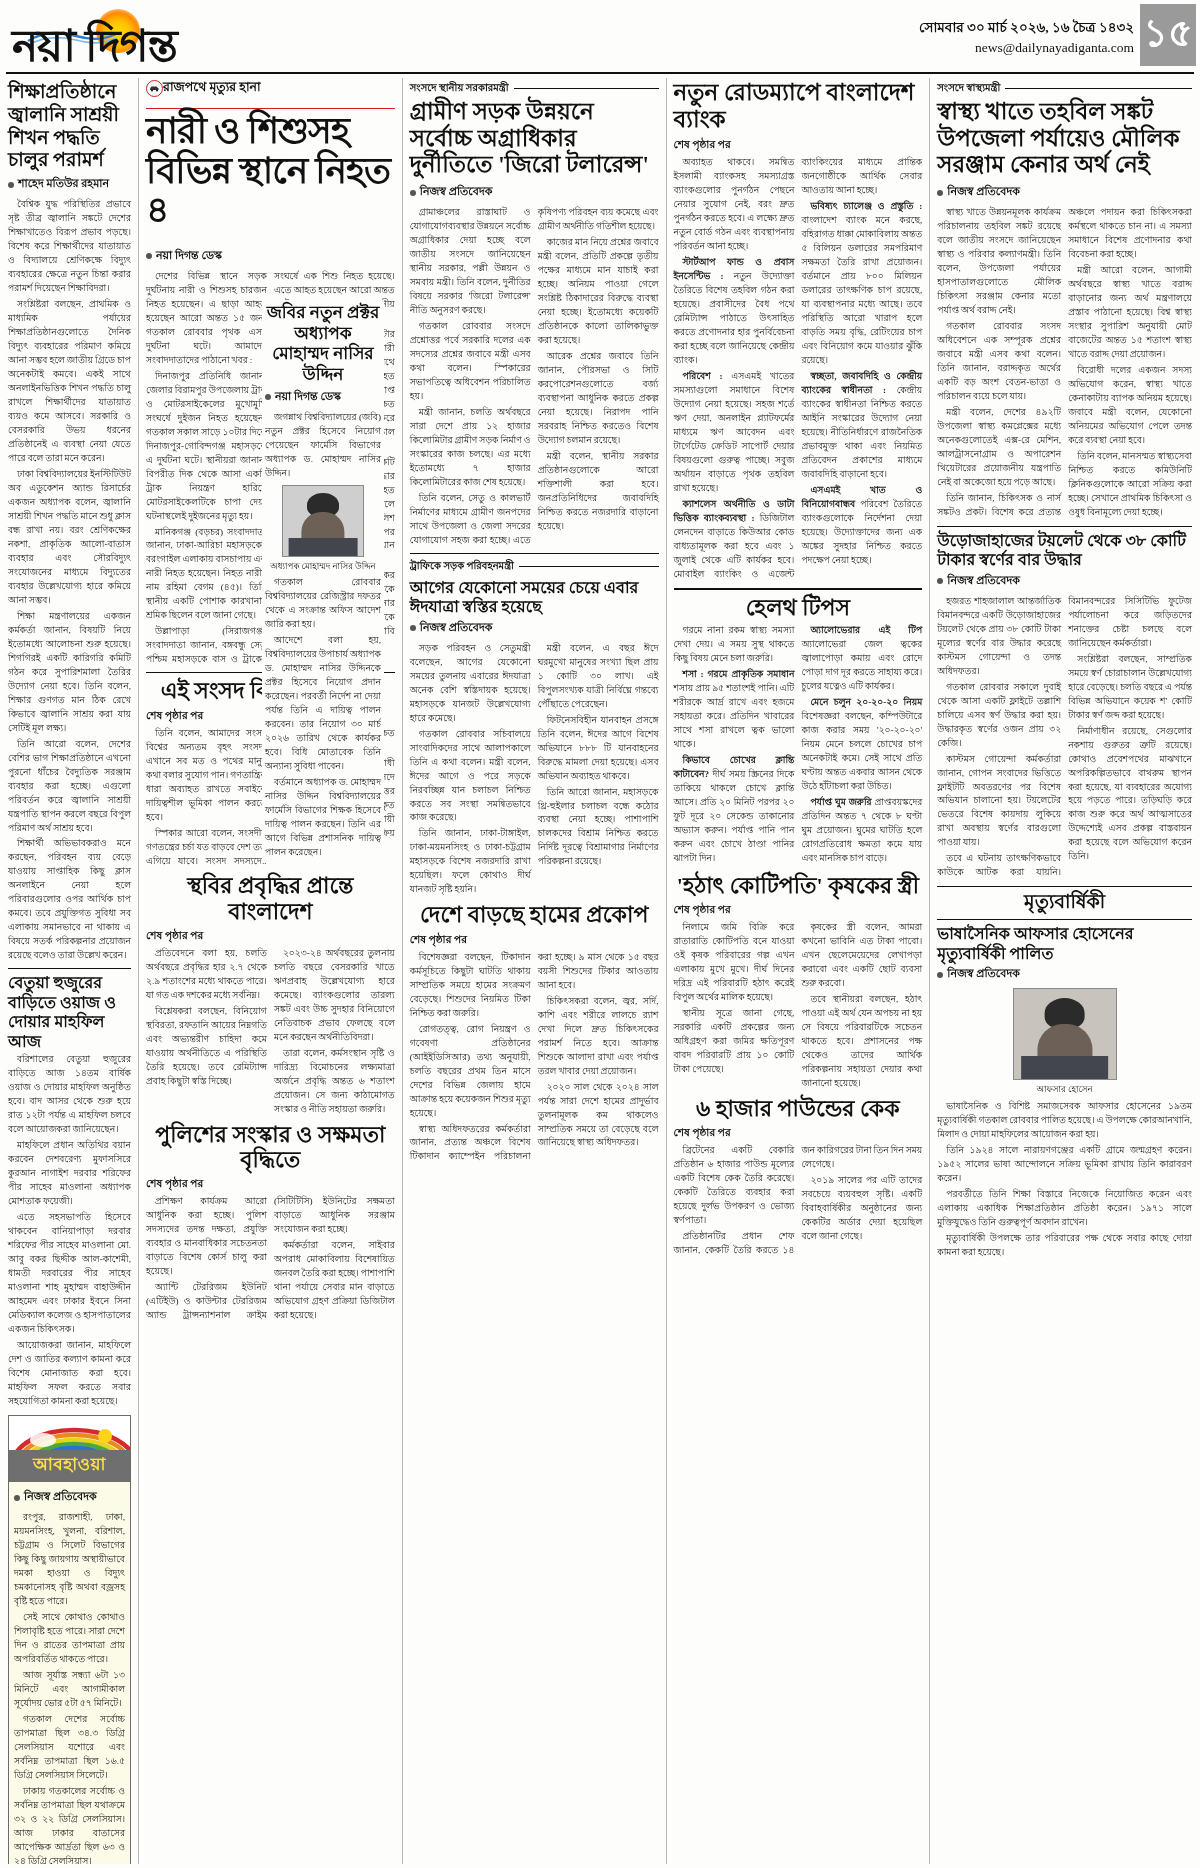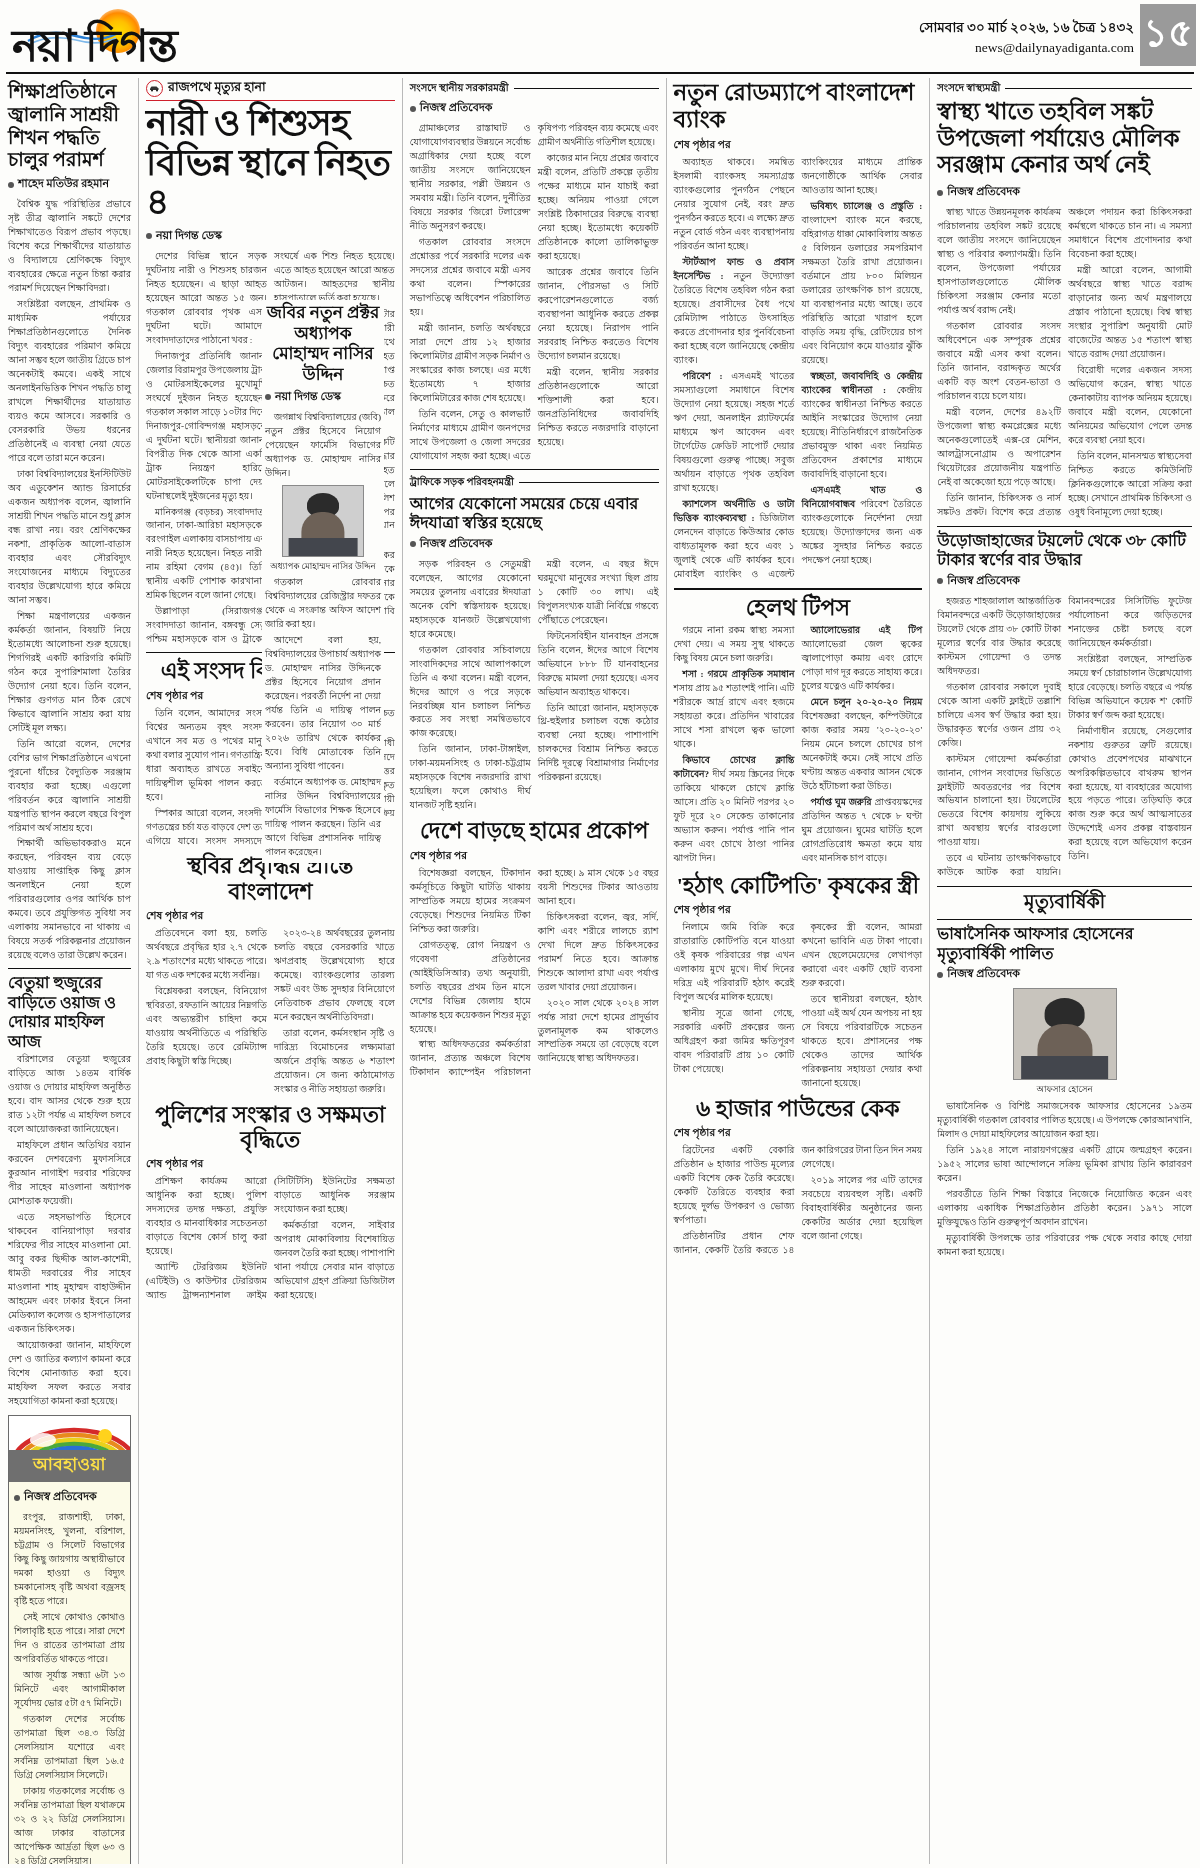--- a/index.html
+++ b/index.html
@@ -61,27 +61,27 @@
   .col {
     padding:0 7px;
     border-right:1px solid #b9b9b9;
     overflow:hidden;
     position:relative;
   }
   .col:first-child { padding-left:2px; }
   .col:last-child { border-right:none; padding-right:2px; }
   .hl2 { font-size:19px; font-weight:700; line-height:1.2; margin:3px 0 3px; }
   .hl3 { font-size:16px; font-weight:700; line-height:1.22; margin:3px 0 2px; }
-  .hl-lead { font-size:36px; font-weight:700; line-height:1.1; letter-spacing:-1px; margin:2px 0 4px; }
+  .hl-lead { font-size:36px; font-weight:700; line-height:1.1; letter-spacing:-1px; margin:2px 0 16px; }
   .hl-big { font-size:23px; font-weight:700; line-height:1.16; margin:2px 0 4px; }
 
   .kicker {
     font-size:12.5px; font-weight:700; color:#111;
-    border-bottom:1.4px solid #cf1f2a; padding-bottom:2px; margin-bottom:3px;
-    display:flex; align-items:center; gap:5px;
+    border-bottom:1.4px solid #cf1f2a; padding-bottom:10px; margin-bottom:3px;
+    display:flex; align-items:center; 
   }
   .kicker-red { color:#111; }
   .car-ico {
     width:17px; height:17px; border:1.6px solid #cf1f2a; border-radius:50%;
     display:inline-flex; align-items:center; justify-content:center; flex:0 0 auto;
   }
   .overline {
     font-size:10px; font-weight:700; margin:2px 0 1px;
     display:flex; align-items:center; gap:5px;
   }
@@ -280,20 +280,21 @@
       <p>প্রশিক্ষণ কার্যক্রম আরো আধুনিক করা হচ্ছে। পুলিশ সদস্যদের তদন্ত দক্ষতা, প্রযুক্তি ব্যবহার ও মানবাধিকার সচেতনতা বাড়াতে বিশেষ কোর্স চালু করা হয়েছে।</p>
       <p>অ্যান্টি টেররিজম ইউনিট (এটিইউ) ও কাউন্টার টেররিজম অ্যান্ড ট্রান্সন্যাশনাল ক্রাইম (সিটিটিসি) ইউনিটের সক্ষমতা বাড়াতে আধুনিক সরঞ্জাম সংযোজন করা হচ্ছে।</p>
       <p>কর্মকর্তারা বলেন, সাইবার অপরাধ মোকাবিলায় বিশেষায়িত জনবল তৈরি করা হচ্ছে। পাশাপাশি থানা পর্যায়ে সেবার মান বাড়াতে অভিযোগ গ্রহণ প্রক্রিয়া ডিজিটাল করা হয়েছে।</p>
     </div>
   </div>
 
   <div class="col">
     <div class="overline">
       <span>সংসদে স্থানীয় সরকারমন্ত্রী</span>
     </div>
+    <div class="hl-big">গ্রামীণ সড়ক উন্নয়নে সর্বোচ্চ অগ্রাধিকার দুর্নীতিতে 'জিরো টলারেন্স'</div>
     <div class="byline">
       <span class="dot"></span>
       <span>নিজস্ব প্রতিবেদক</span>
     </div>
     <div class="body-text two">
       <p>গ্রামাঞ্চলের রাস্তাঘাট ও যোগাযোগব্যবস্থার উন্নয়নে সর্বোচ্চ অগ্রাধিকার দেয়া হচ্ছে বলে জাতীয় সংসদে জানিয়েছেন স্থানীয় সরকার, পল্লী উন্নয়ন ও সমবায় মন্ত্রী। তিনি বলেন, দুর্নীতির বিষয়ে সরকার 'জিরো টলারেন্স' নীতি অনুসরণ করছে।</p>
       <p>গতকাল রোববার সংসদে প্রশ্নোত্তর পর্বে সরকারি দলের এক সদস্যের প্রশ্নের জবাবে মন্ত্রী এসব কথা বলেন। স্পিকারের সভাপতিত্বে অধিবেশন পরিচালিত হয়।</p>
       <p>মন্ত্রী জানান, চলতি অর্থবছরে সারা দেশে প্রায় ১২ হাজার কিলোমিটার গ্রামীণ সড়ক নির্মাণ ও সংস্কারের কাজ চলছে। এর মধ্যে ইতোমধ্যে ৭ হাজার কিলোমিটারের কাজ শেষ হয়েছে।</p>
       <p>তিনি বলেন, সেতু ও কালভার্ট নির্মাণের মাধ্যমে গ্রামীণ জনপদের সাথে উপজেলা ও জেলা সদরের যোগাযোগ সহজ করা হচ্ছে। এতে কৃষিপণ্য পরিবহন ব্যয় কমেছে এবং গ্রামীণ অর্থনীতি গতিশীল হয়েছে।</p>
       <p>কাজের মান নিয়ে প্রশ্নের জবাবে মন্ত্রী বলেন, প্রতিটি প্রকল্পে তৃতীয় পক্ষের মাধ্যমে মান যাচাই করা হচ্ছে। অনিয়ম পাওয়া গেলে সংশ্লিষ্ট ঠিকাদারের বিরুদ্ধে ব্যবস্থা নেয়া হচ্ছে। ইতোমধ্যে কয়েকটি প্রতিষ্ঠানকে কালো তালিকাভুক্ত করা হয়েছে।</p>

